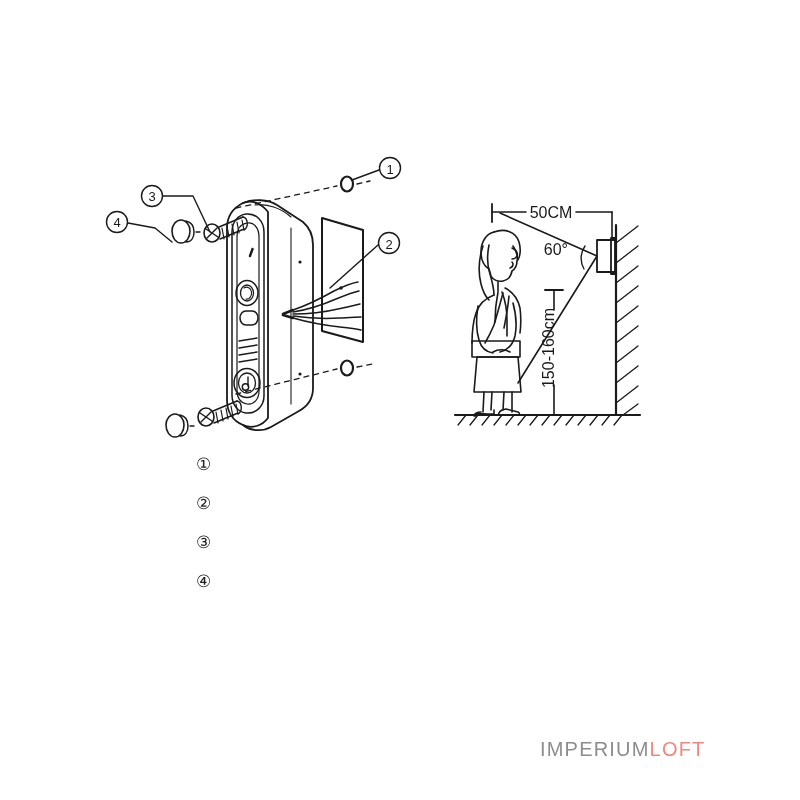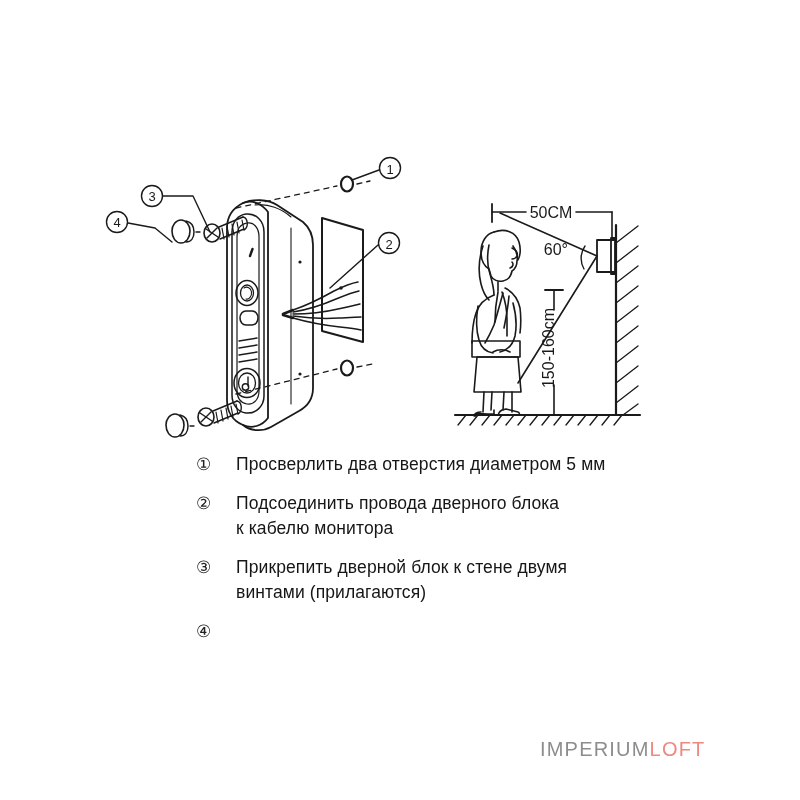--- a/index.html
+++ b/index.html
@@ -377,33 +377,28 @@
                  L 518 415 C 520 415 520 413 518 412
                  C 514 411 510 410 506 409 Z"></path>
       </g>
     </g>
   </svg>
 
   <div class="instructions">
 
     <div class="instr-row">
       <div class="instr-num">①</div>
-      <div class="instr-text">Просверлить два отверстия диаметром 5 мм</div>
     </div>
 
     <div class="instr-row">
       <div class="instr-num">②</div>
-      <div class="instr-text">Подсоединить провода дверного блока
-к кабелю монитора</div>
     </div>
 
     <div class="instr-row">
       <div class="instr-num">③</div>
-      <div class="instr-text">Прикрепить дверной блок к стене двумя
-винтами (прилагаются)</div>
     </div>
 
     <div class="instr-row">
       <div class="instr-num">④</div>
     </div>
   </div>
 
   <div class="logo">
     <span class="lg-a">IMPERIUM</span><span class="lg-b">LOFT</span>
   </div>

